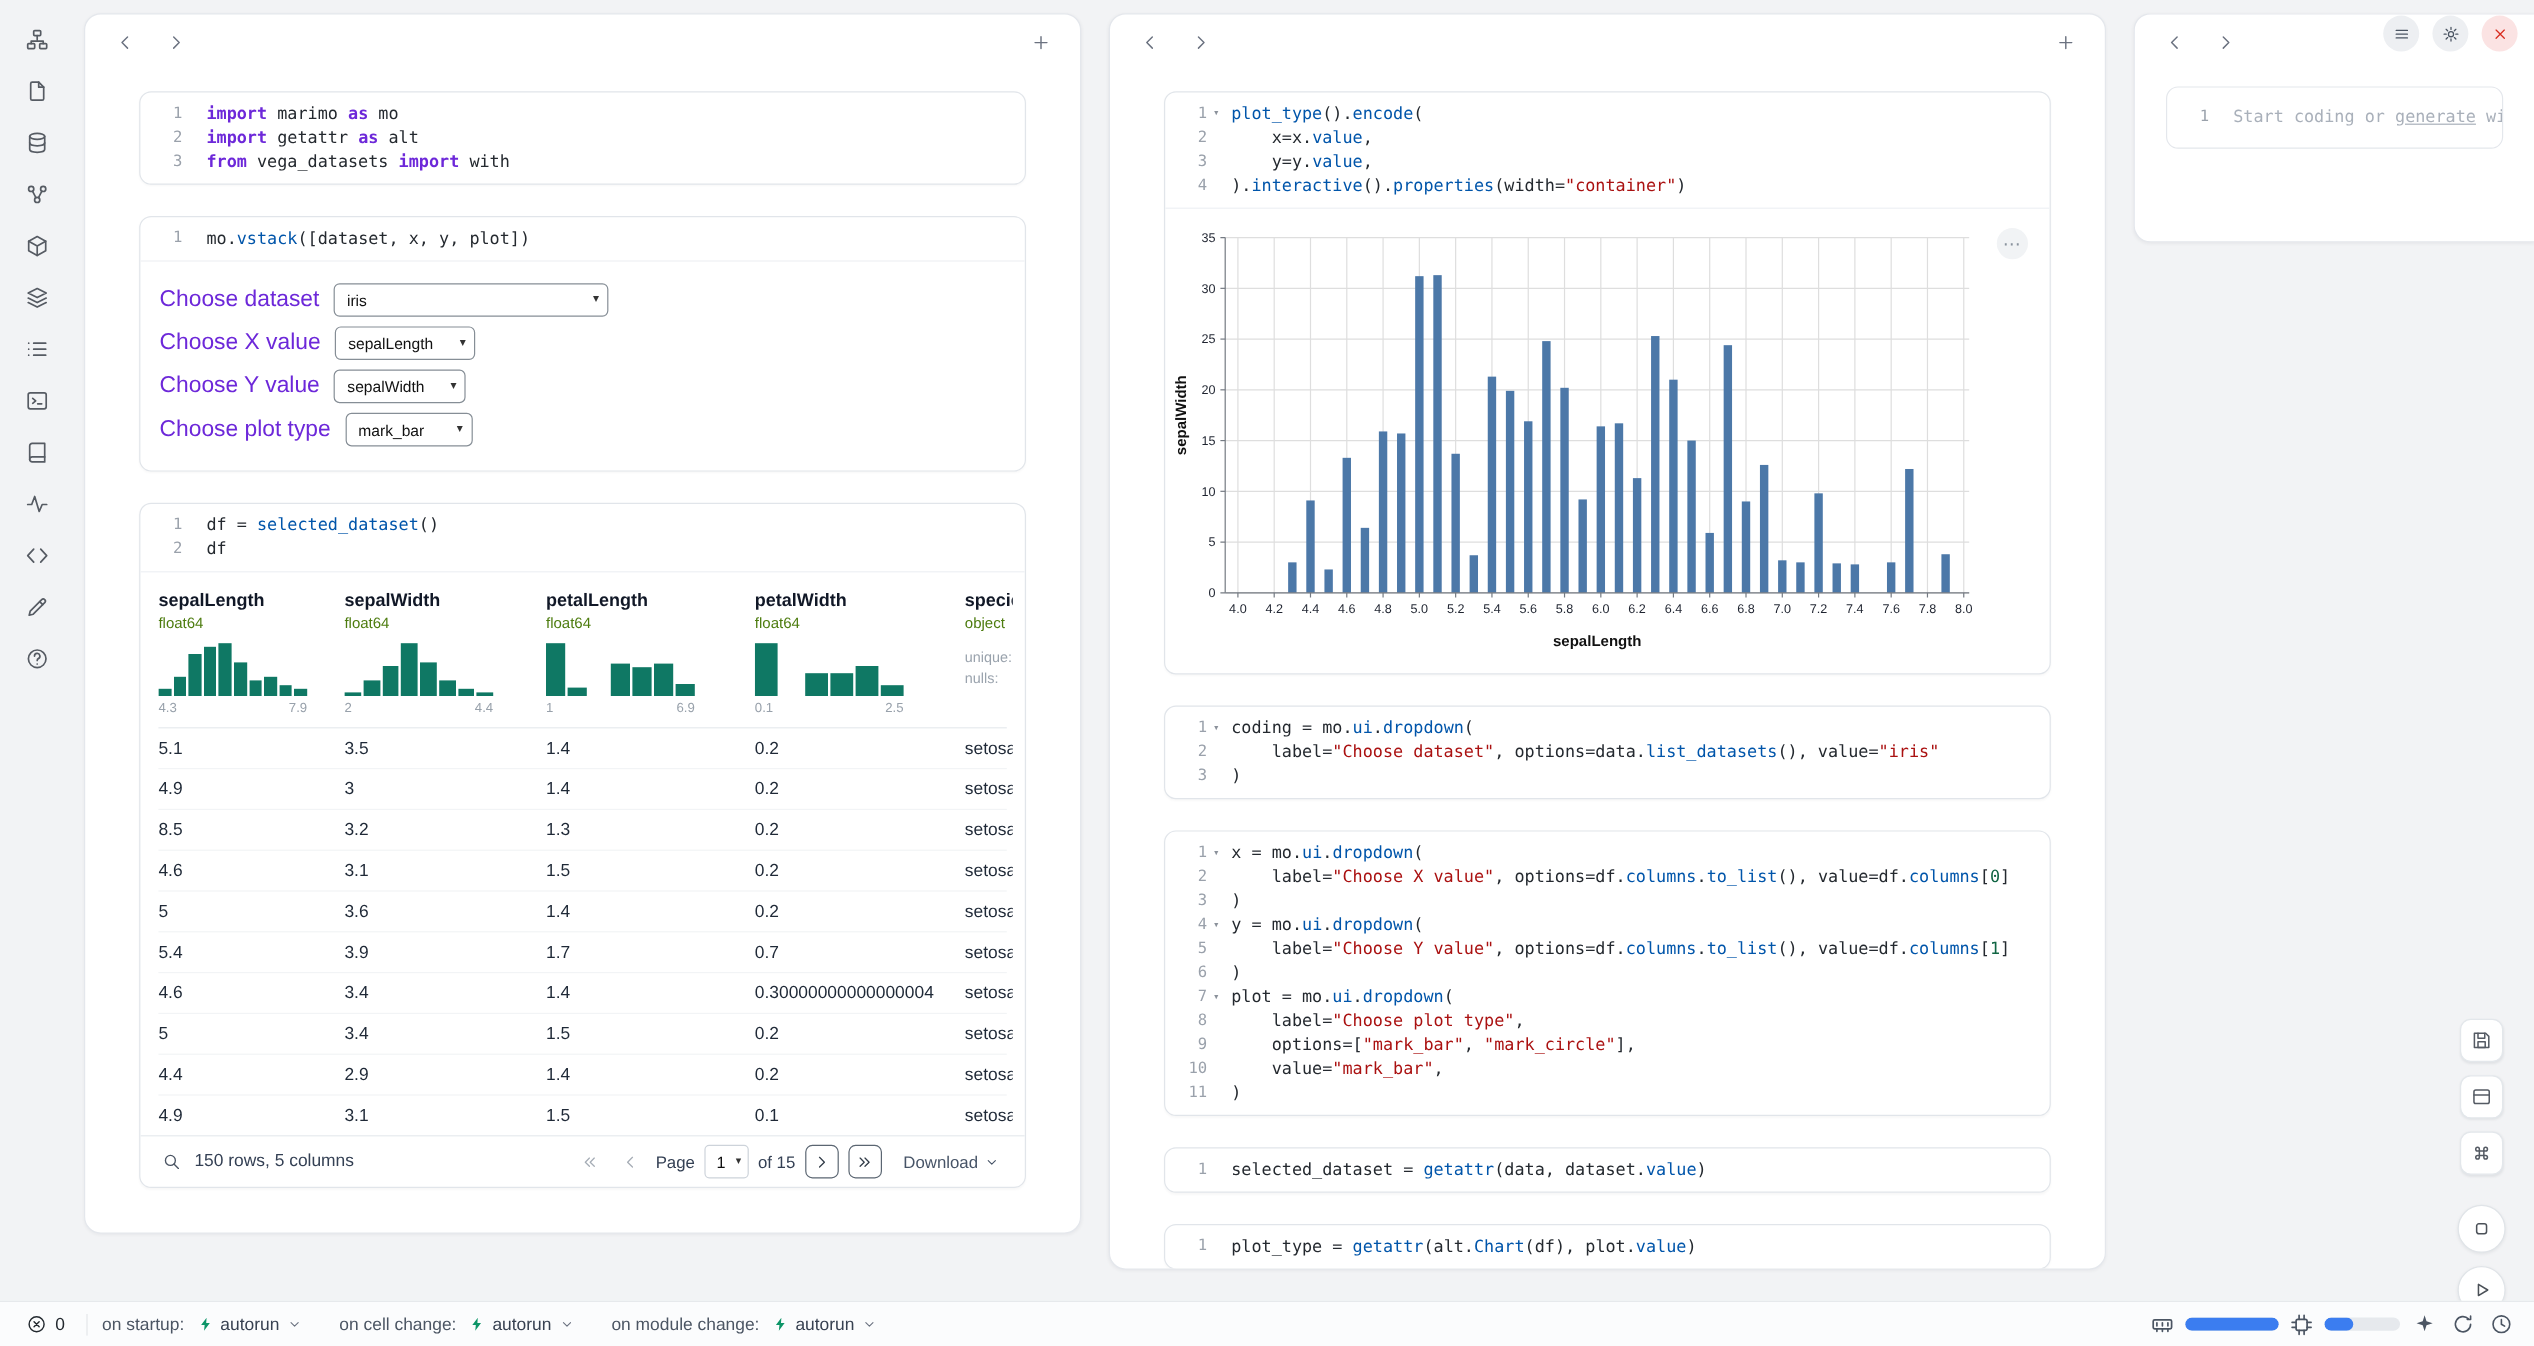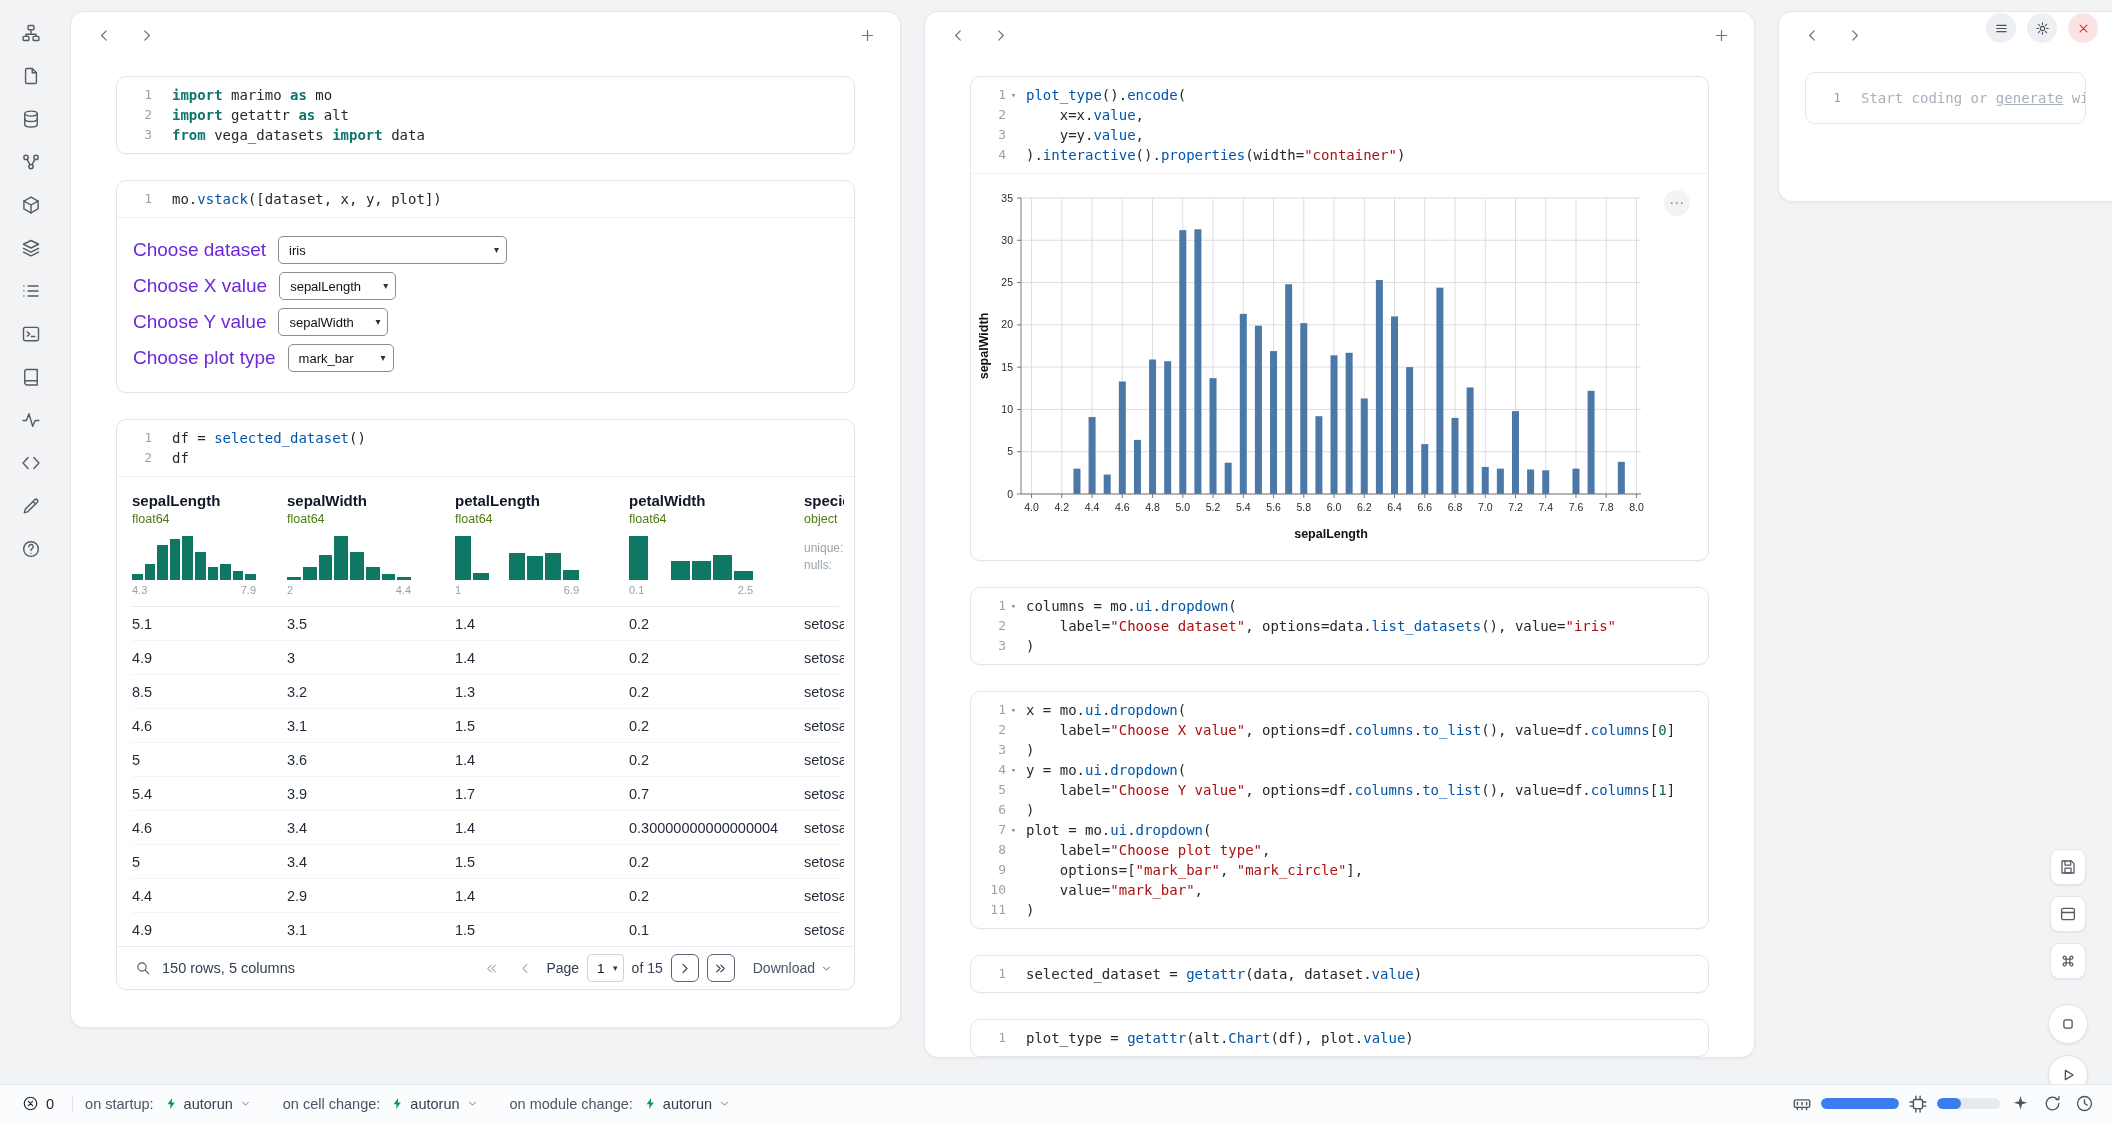--- a/index.html
+++ b/index.html
@@ -25,21 +25,21 @@
   .hdr-btn .ic{width:17px;height:17px}
   .panel-body{padding:18px 45px 30px}
 
   
   .cell{border:1px solid #e1e5ea;border-radius:10px;margin-bottom:26px;background:#fff;box-shadow:0 1px 2px rgba(16,24,40,.03);overflow:hidden}
   .code-block{padding:8px 0}
   .code-line{display:flex}
   .gutter{flex:0 0 50px;display:flex;justify-content:flex-end;align-items:center;color:#9aa1ab;font:13px/20px "DejaVu Sans Mono",monospace}
   .gutter .fold{width:15px;text-align:center;font-size:9px;color:#8b919b;line-height:20px}
   .code-text{font:14px/20px "DejaVu Sans Mono",monospace;white-space:pre;padding-left:5px;color:#1f2328}
-  .tk-kw{color:#0f766e;font-weight:600}
+  .tk-kw{color:#6d28d9;font-weight:600}
   .tk-fn{color:#0055aa}
   .tk-str{color:#aa1111}
   .tk-num{color:#116644}
   .tk-pl{color:#24292f}
   .cell-output{border-top:1px solid #eef1f4}
 
   
   .form{padding:18px 16px 12px}
   .form-row{display:flex;align-items:center;height:28px;margin-bottom:8px}
   .form-label{font-size:19px;color:#6d28d9;margin-right:12px}
@@ -269,21 +269,21 @@
               <span class="ln">2</span>
               <span class="fold"></span>
             </div>
             <div class="code-text"><span class="tk-kw">import</span><span class="tk-pl"> getattr </span><span class="tk-kw">as</span><span class="tk-pl"> alt</span></div>
           </div>
           <div class="code-line">
             <div class="gutter">
               <span class="ln">3</span>
               <span class="fold"></span>
             </div>
-            <div class="code-text"><span class="tk-kw">from</span><span class="tk-pl"> vega_datasets </span><span class="tk-kw">import</span><span class="tk-pl"> data</span></div>
+            <div class="code-text"><span class="tk-kw">from</span><span class="tk-pl"> vega_datasets </span><span class="tk-kw">import</span><span class="tk-pl"> with</span></div>
           </div>
         </div>
       </div>
       <div class="cell">
         <div class="code-block">
           <div class="code-line">
             <div class="gutter">
               <span class="ln">1</span>
               <span class="fold"></span>
             </div>
@@ -747,21 +747,21 @@
           </div>
         </div>
       </div>
       <div class="cell">
         <div class="code-block">
           <div class="code-line">
             <div class="gutter">
               <span class="ln">1</span>
               <span class="fold">▾</span>
             </div>
-            <div class="code-text"><span class="tk-pl">columns = mo.</span><span class="tk-fn">ui</span><span class="tk-pl">.</span><span class="tk-fn">dropdown</span><span class="tk-pl">(</span></div>
+            <div class="code-text"><span class="tk-pl">coding = mo.</span><span class="tk-fn">ui</span><span class="tk-pl">.</span><span class="tk-fn">dropdown</span><span class="tk-pl">(</span></div>
           </div>
           <div class="code-line">
             <div class="gutter">
               <span class="ln">2</span>
               <span class="fold"></span>
             </div>
             <div class="code-text"><span class="tk-pl">    label=</span><span class="tk-str">"Choose dataset"</span><span class="tk-pl">, options=data.</span><span class="tk-fn">list_datasets</span><span class="tk-pl">(), value=</span><span class="tk-str">"iris"</span></div>
           </div>
           <div class="code-line">
             <div class="gutter">

